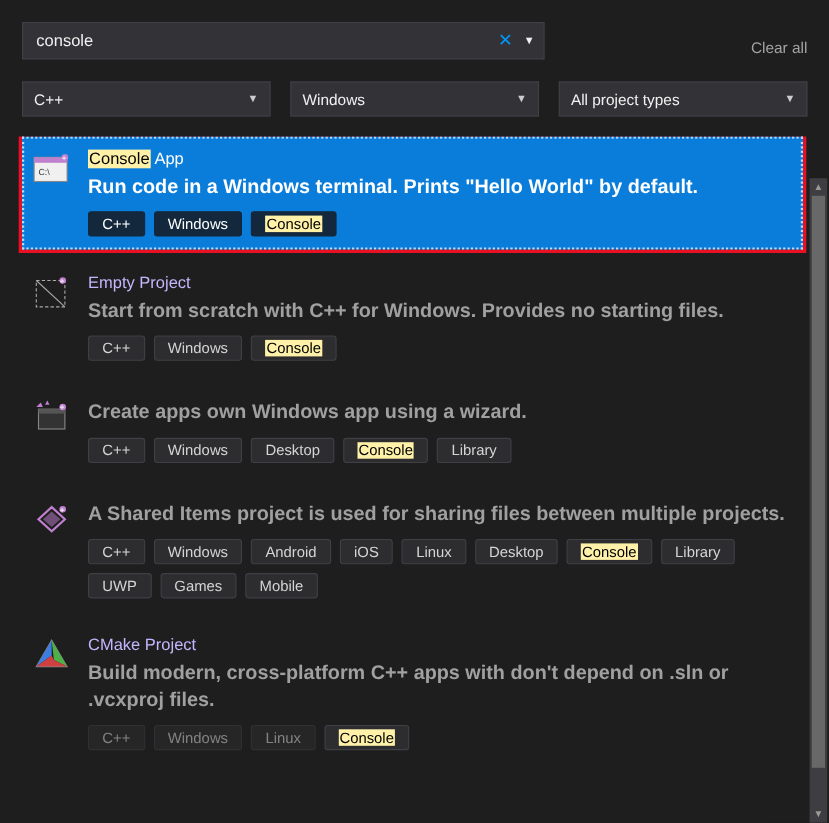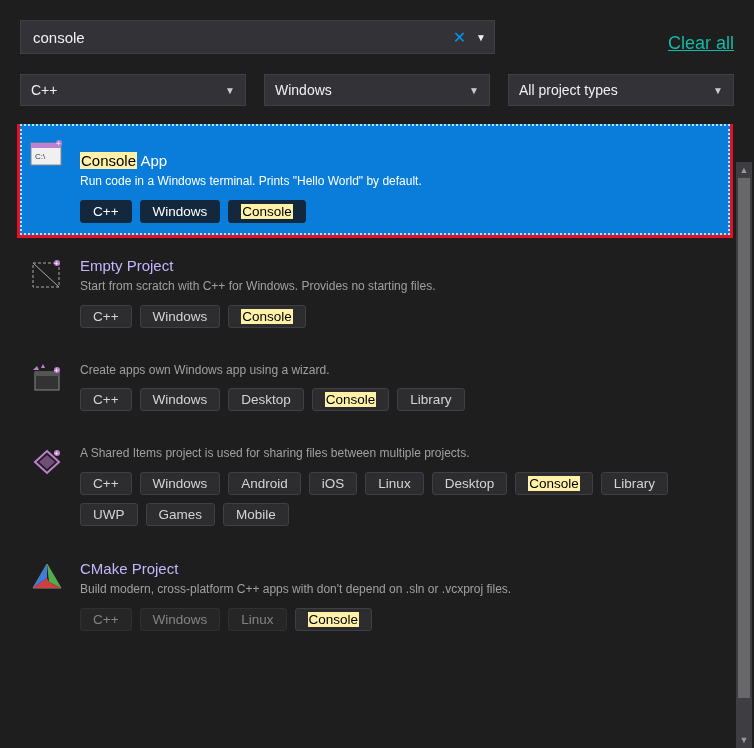--- a/index.html
+++ b/index.html
@@ -29,21 +29,21 @@
     display: flex;
     align-items: center;
     padding: 0 8px 0 12px;
     color: #f1f1f1;
   }
   .search-box .value { flex: 1; font-size: 15px; }
   .search-box .clear { color: #0097fb; font-size: 16px; padding: 0 6px; cursor: pointer; }
   .search-box .chev { color:#f1f1f1; font-size:10px; padding-left:4px;}
 
   .clear-all-wrap { flex:1; display:flex; justify-content:flex-end; padding-top:12px;}
-  .clear-all { color: #14b8a6; font-size: 18px; cursor:pointer; text-decoration: underline;}
+  .clear-all { color: #a3a3a3; font-size: 14px; cursor:pointer; }
 
   .filters {
     display: flex;
     gap: 18px;
     padding: 20px 20px 0 20px;
   }
   .filter {
     flex: 1;
     background: #333337;
     border: 1px solid #3f3f46;
@@ -83,22 +83,22 @@
 
   .tpl-icon {
     flex: 0 0 38px;
     height: 38px;
     display: flex;
     align-items: center;
     justify-content: center;
   }
   .tpl-body { flex: 1; padding-top: 2px; }
   .tpl-title { font-size: 15px; color: #c4b5fd; margin-bottom: 4px; }
-  .template.selected .tpl-title { color: #ffffff; margin-top: 16px; }
-  .desc { font-size: 12px; color: #a0a0a0; margin-bottom: 10px; line-height: 1.4; }
+  .template.selected .tpl-title { color: #ffffff; }
+  .desc { font-size: 18px; color: #a0a0a0; margin-bottom: 10px; line-height: 1.4; font-weight: bold; }
   .tags { display: flex; flex-wrap: wrap; gap: 8px; }
   .tag {
     background: #2d2d30;
     border: 1px solid #3f3f46;
     border-radius: 3px;
     padding: 3px 12px;
     font-size: 13.5px;
     color: #d4d4d4;
   }
   .template.selected .tag { background: #13283d; border-color: #13283d; color: #fff;}

